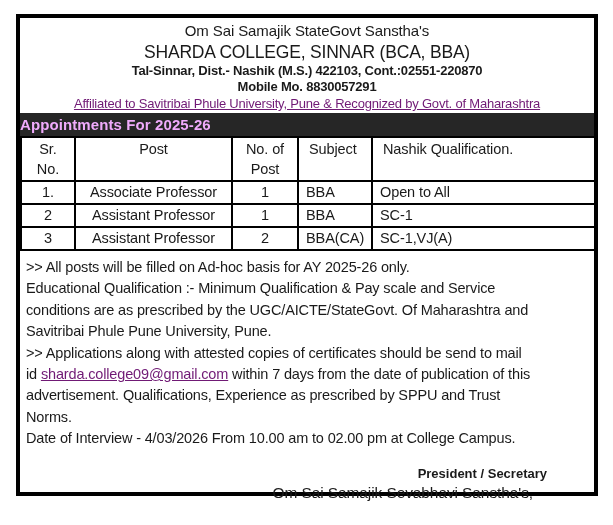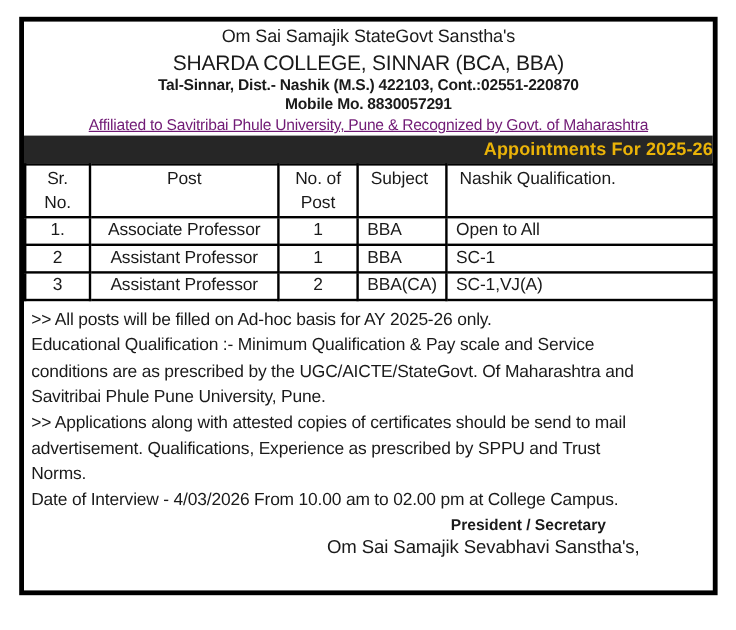--- a/index.html
+++ b/index.html
@@ -12,42 +12,42 @@
   }
   
   .header { text-align:center; padding-top:3px; }
   .org-line   { font-size:15px;   line-height:20px; letter-spacing:-0.1px; }
   .college-line{ font-size:17.5px; line-height:22px; letter-spacing:-0.2px; }
   .address-line,.mobile-line { font-size:13px; font-weight:600; line-height:16px; letter-spacing:-0.2px; }
   .affiliation-line { font-size:13px; line-height:17px; letter-spacing:-0.2px; }
   .affiliation-line a, .link { color:#701a75; text-decoration:underline; cursor:pointer; }
   
   .caption-bar {
-    height:23px; background:#262626; color:#eab308;
-    font-weight:bold; font-size:15px; line-height:23px; text-align:right;
+    height:23px; background:#262626; color:#f0abfc;
+    font-weight:bold; font-size:15px; line-height:23px; text-align:left;
     letter-spacing:0.1px; margin-top:1px;
   }
   
   table { width:100%; border-collapse:collapse; table-layout:fixed; }
   th, td { border:2px solid #000; font-size:14.5px; letter-spacing:-0.1px; overflow:hidden; }
   thead th { font-weight:400; vertical-align:top; height:44px; line-height:20px; padding-top:1px; }
   tbody td { height:21px; line-height:19px; padding-top:1px; padding-bottom:1px; }
   .col-sr      { width:54px; }
   .col-post    { width:157px; }
   .col-no      { width:66px; }
   .col-subject { width:74px; }
   .col-qual    { width:223px; }
   th.c, td.c { text-align:center; }
   th.l, td.l { text-align:left; padding-left:7px;margin-left:20px; }
   th.l { padding-left:10px; }
   
   .body-text { padding:6px 4px 0 6px; font-size:14.5px; line-height:21.4px; letter-spacing:-0.15px; }
   .body-text .line { white-space:nowrap; }
   
-  .sig-title { text-align:right; padding-right:89px; font-size:13px; font-weight:bold; line-height:17px; margin-top:1px; }
+  .sig-title { text-align:right; padding-right:47px; font-size:13px; font-weight:bold; line-height:17px; margin-top:15px; }
   .sig-org   { text-align:right; padding-right:61px; font-size:15.5px; line-height:21px; letter-spacing:-0.1px; }
 </style>
 </head>
 <body>
 
 <div class="canvas">
   <div class="frame">
 
     <div class="header">
       <div class="org-line">Om Sai Samajik StateGovt Sanstha's</div>
@@ -116,20 +116,23 @@
         </tr>
       </tbody>
     </table>
 
     <div class="body-text">
       <div class="line">&gt;&gt; All posts will be filled on Ad-hoc basis for AY 2025-26 only.</div>
       <div class="line">Educational Qualification :- Minimum Qualification &amp; Pay scale and Service</div>
       <div class="line">conditions are as prescribed by the UGC/AICTE/StateGovt. Of Maharashtra and</div>
       <div class="line">Savitribai Phule Pune University, Pune.</div>
       <div class="line">&gt;&gt; Applications along with attested copies of certificates should be send to mail</div>
+      <div class="line">
+        <span>id </span><a class="link">sharda.college09@gmail.com</a><span> within 7 days from the date of publication of this</span>
+      </div>
       <div class="line">advertisement. Qualifications, Experience as prescribed by SPPU and Trust</div>
       <div class="line">Norms.</div>
       <div class="line">Date of Interview - 4/03/2026 From 10.00 am to 02.00 pm at College Campus.</div>
     </div>
 
     <div class="sig-title">President / Secretary</div>
     <div class="sig-org">Om Sai Samajik Sevabhavi Sanstha's,</div>
 
   </div>
 </div>

